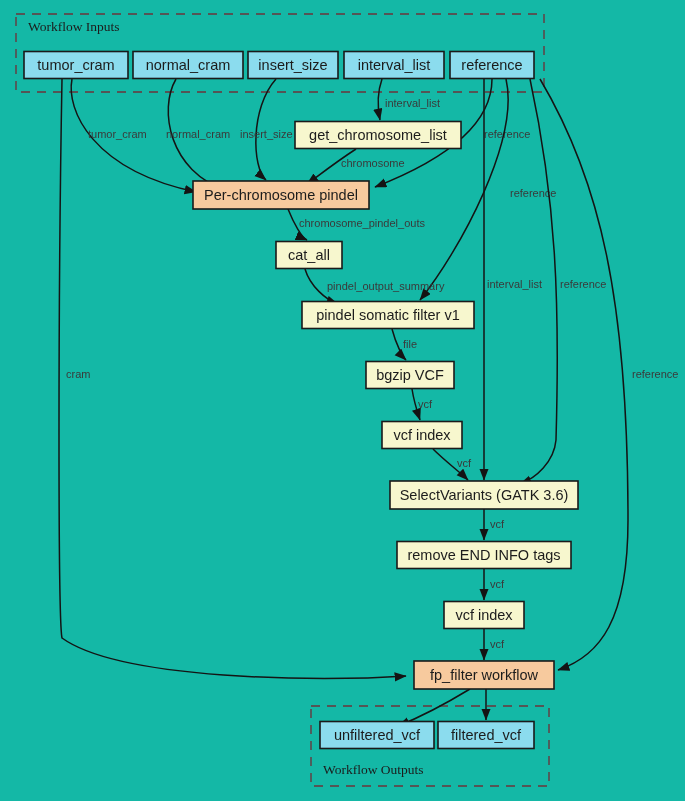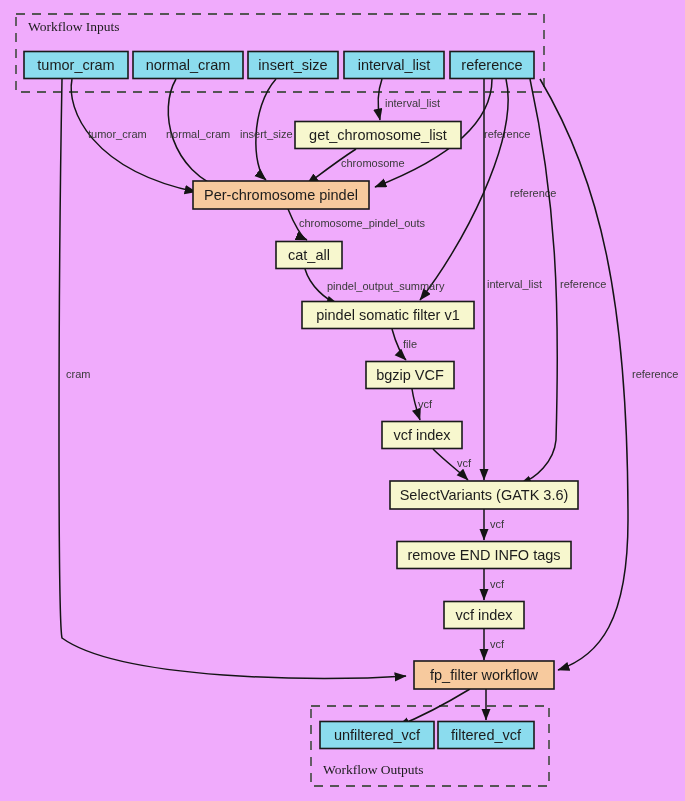--- a/index.html
+++ b/index.html
@@ -10,21 +10,21 @@
   body {
     width: 685px;
     height: 801px;
     font-family: "Liberation Sans", sans-serif;
     overflow: hidden;
   }
   #diagram-root {
     position: relative;
     width: 685px;
     height: 801px;
-    background: #f0abfc;
+    background: #14b8a6;
   }
   svg#wf {
     position: absolute;
     top: 0;
     left: 0;
     width: 685px;
     height: 801px;
     display: block;
   }
   .node-rect {

